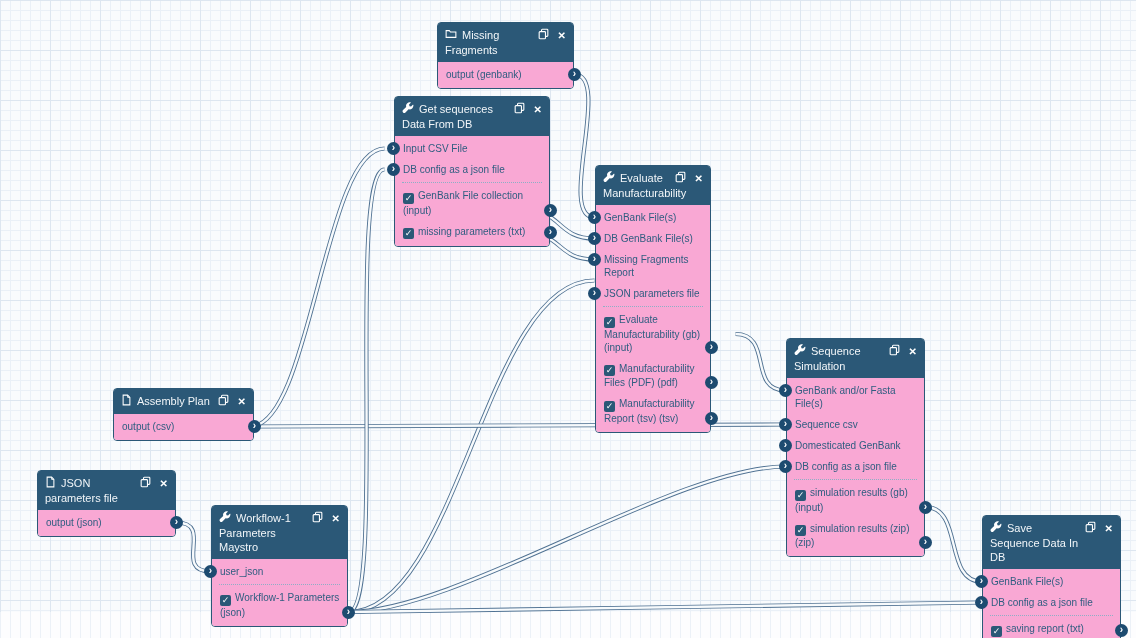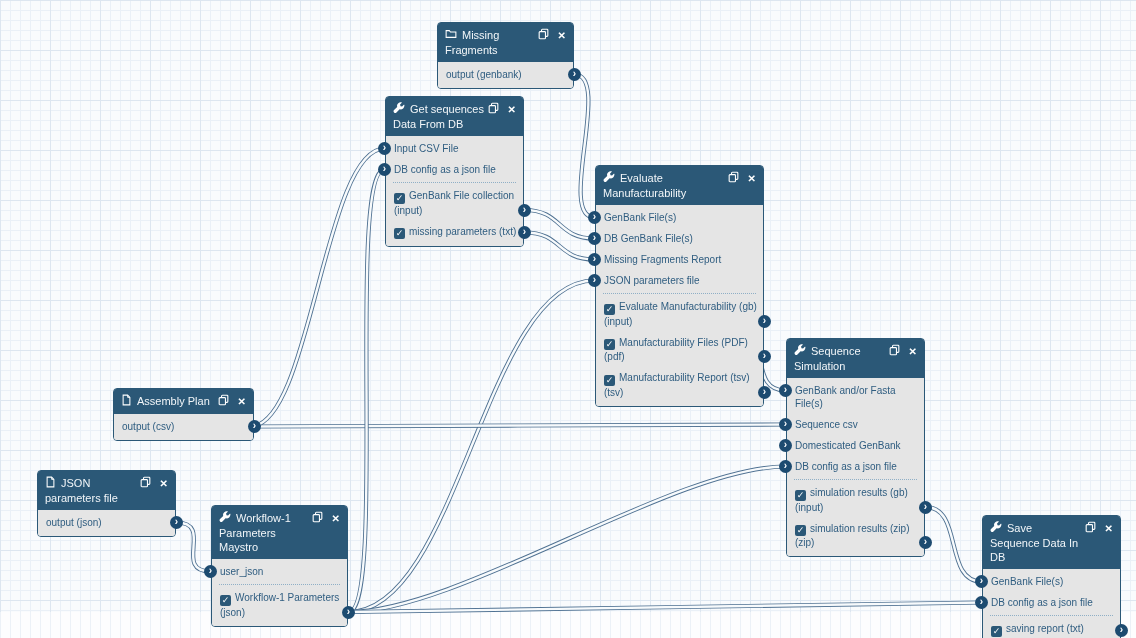--- a/index.html
+++ b/index.html
@@ -33,21 +33,21 @@
   .hd{
     position:relative;background:#2b5877;color:#f2f6f9;
     font-size:11px;line-height:14px;
     padding:5px 36px 5px 7px;min-height:14px;
     border-radius:2px 2px 0 0;cursor:move;
   }
   .hicon{display:inline-block;vertical-align:-1px;margin-right:5px;}
   .htitle{color:#f2f6f9;text-align:center;}
   .hbtns{position:absolute;top:5px;right:7px;display:flex;gap:9px;align-items:center;}
   .hbtn{color:#fff;font-size:10px;font-weight:bold;line-height:12px;cursor:pointer;}
-  .bd{position:relative;padding:2px 0 3px 0;background:#e5e5e5;border-radius:0 0 3px 3px;}
+  .bd{position:relative;padding:2px 0 3px 0;background:#f9a8d4;border-radius:0 0 3px 3px;}
   .row{position:relative;padding:4px 4px 4px 8px;}
   .row .lbl{display:inline;}
   .divider{border-top:1px dotted #8fafc6;margin:2px 7px;}
   .port{
     position:absolute;width:13px;height:13px;border-radius:50%;
     background:#1d4b70;color:#fff;display:flex;align-items:center;justify-content:center;
     cursor:crosshair;z-index:3;
   }
   .port i{font-style:normal;font-weight:bold;font-size:10px;line-height:1;margin-top:-1px;}
   .port.in{left:-8px;top:4px;}
@@ -107,21 +107,21 @@
     <div class="bd">
       <div class="row out">
         <span class="lbl">output (genbank)</span>
         <span class="port out">
             <i>›</i>
           </span>
       </div>
     </div>
   </div>
 
-  <div class="node" style="left:385px;top:96px;width:139px">
+  <div class="node" style="left:394px;top:96px;width:156px">
     <div class="hd">
       <span class="hicon"><svg width="12" height="12" viewBox="0 0 16 16">
             <path fill="#fff" d="M15.2 4.1c0-.4-.5-.6-.8-.3l-2.3 2.3-2.1-.6-.6-2.1 2.3-2.3c.3-.3.1-.8-.3-.8-1.7-.2-3.5.4-4.7 1.6C5.5 3.1 5.1 4.9 5.6 6.5l-4.2 4.2c-.9.9-.9 2.3 0 3.2.9.9 2.3.9 3.2 0l4.2-4.2c1.6.5 3.4.1 4.7-1.1 1.2-1.2 1.8-3 1.7-4.5z"></path>
           </svg></span><span class="htitle">Get sequences Data From DB</span>
       <span class="hbtns">
         <span class="hbtn"><svg width="11" height="12" viewBox="0 0 14 15">
               <rect x="4.5" y="1.5" width="8" height="9" rx="1" fill="none" stroke="#fff" stroke-width="1.4"></rect>
               <rect x="1.5" y="4.5" width="8" height="9" rx="1" fill="#2b5877" stroke="#fff" stroke-width="1.4"></rect>
             </svg></span>
         <span class="hbtn">✕</span>
@@ -149,21 +149,21 @@
       </div>
       <div class="row out">
         <span class="cb"><i>✓</i></span><span class="lbl">missing parameters (txt)</span>
         <span class="port out">
             <i>›</i>
           </span>
       </div>
     </div>
   </div>
 
-  <div class="node" style="left:595px;top:165px;width:169px">
+  <div class="node" style="left:595px;top:165px;width:116px">
     <div class="hd">
       <span class="hicon"><svg width="12" height="12" viewBox="0 0 16 16">
             <path fill="#fff" d="M15.2 4.1c0-.4-.5-.6-.8-.3l-2.3 2.3-2.1-.6-.6-2.1 2.3-2.3c.3-.3.1-.8-.3-.8-1.7-.2-3.5.4-4.7 1.6C5.5 3.1 5.1 4.9 5.6 6.5l-4.2 4.2c-.9.9-.9 2.3 0 3.2.9.9 2.3.9 3.2 0l4.2-4.2c1.6.5 3.4.1 4.7-1.1 1.2-1.2 1.8-3 1.7-4.5z"></path>
           </svg></span><span class="htitle">Evaluate Manufacturability</span>
       <span class="hbtns">
         <span class="hbtn"><svg width="11" height="12" viewBox="0 0 14 15">
               <rect x="4.5" y="1.5" width="8" height="9" rx="1" fill="none" stroke="#fff" stroke-width="1.4"></rect>
               <rect x="1.5" y="4.5" width="8" height="9" rx="1" fill="#2b5877" stroke="#fff" stroke-width="1.4"></rect>
             </svg></span>
         <span class="hbtn">✕</span>

